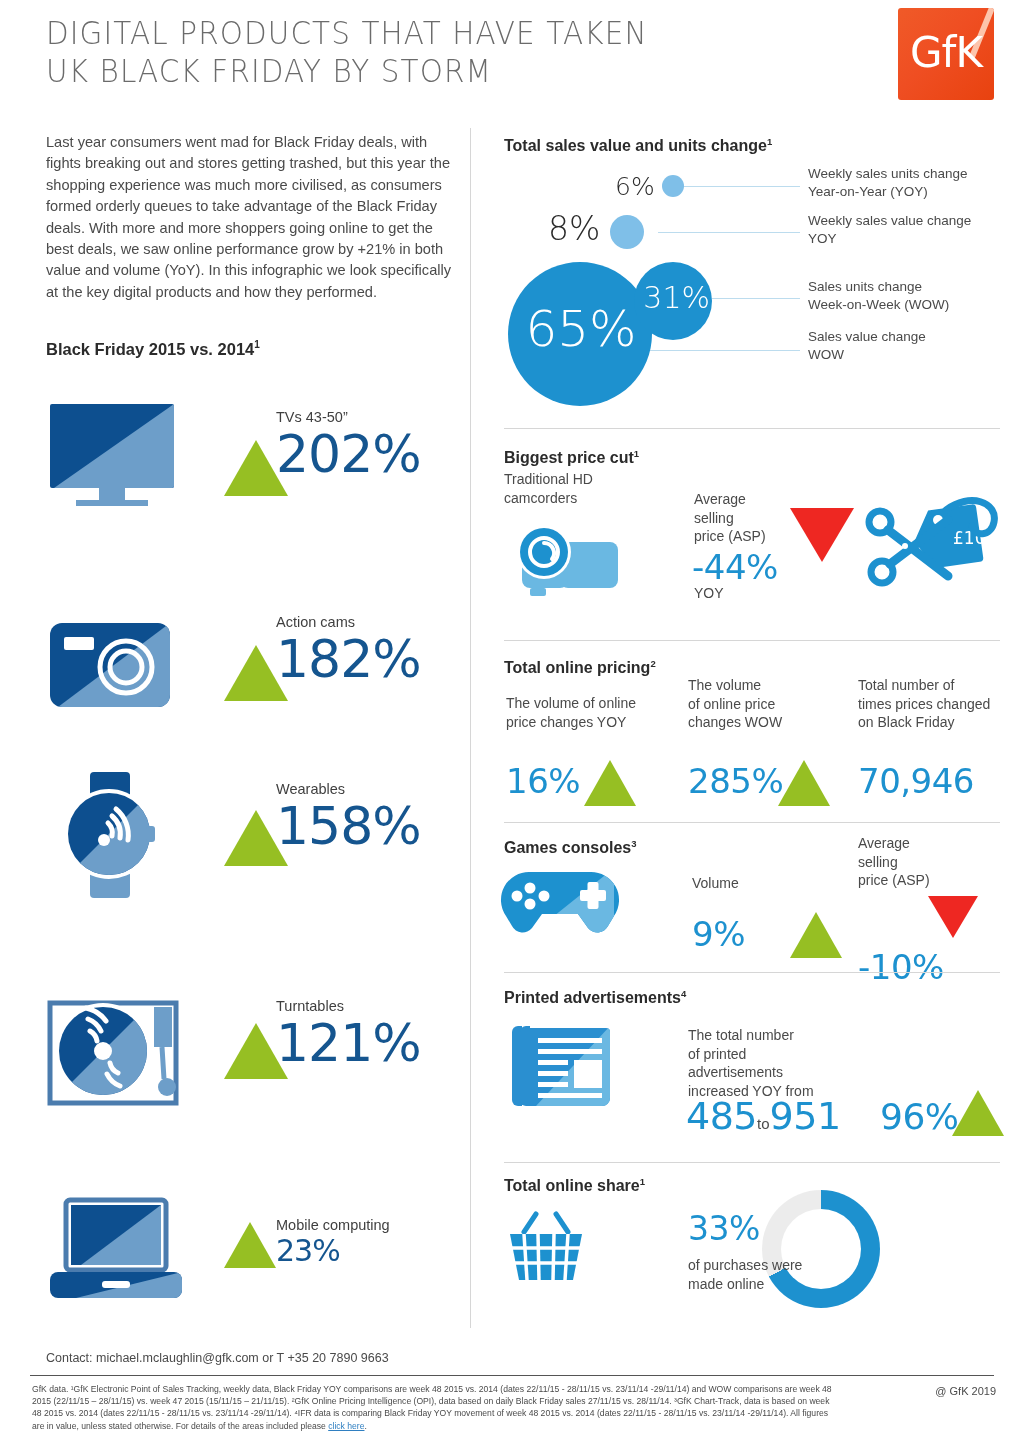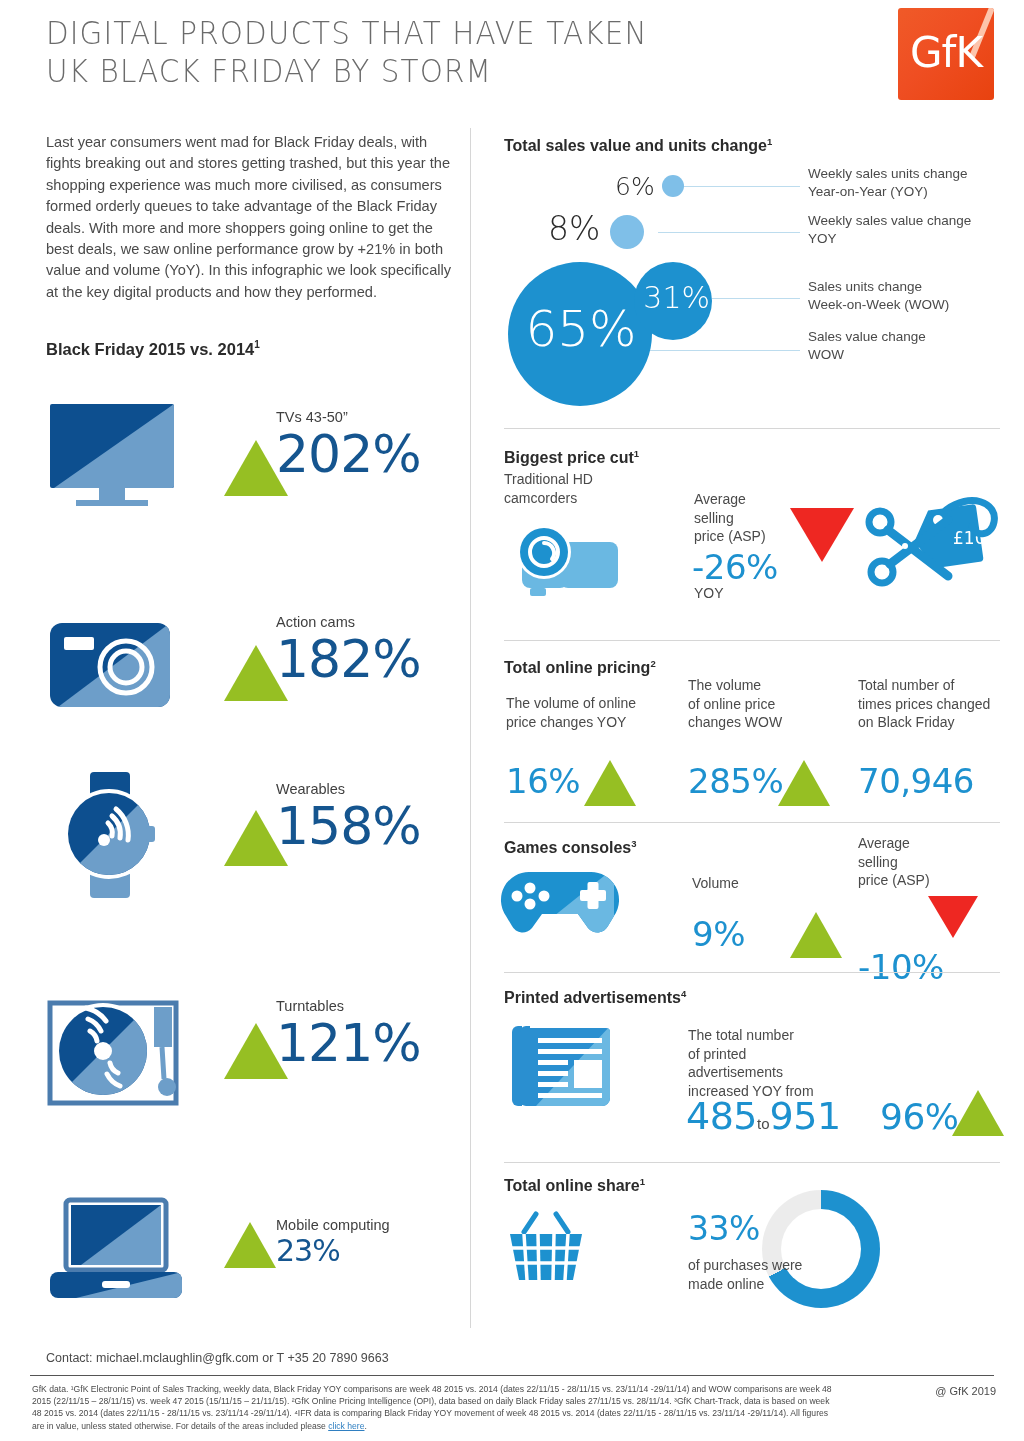--- a/index.html
+++ b/index.html
@@ -331,21 +331,21 @@
     <circle cx="42" cy="42" r="27" fill="#ffffff"></circle>
     <circle cx="42" cy="42" r="24" fill="#1d91cf"></circle>
     <circle cx="42" cy="42" r="14" fill="none" stroke="#ffffff" stroke-width="4"></circle>
     <path d="M42 33 A10 10 0 0 1 50 49" fill="none" stroke="#ffffff" stroke-width="4" stroke-linecap="round"></path>
   </svg>
 </div>
 
 <div class="rt-body" style="position:absolute; left:694px; top:490px; width:100px; white-space:pre-line;">Average
 selling
 price (ASP)</div>
-<div class="blue-num" style="position:absolute; left:692px; top:548px;">-26%</div>
+<div class="blue-num" style="position:absolute; left:692px; top:548px;">-44%</div>
 <div class="rt-body" style="position:absolute; left:694px; top:584px;">YOY</div>
 <div style="position:absolute; left:790px; top:508px;">
     <div class="tri-down"></div>
   </div>
 
 <div style="position:absolute; left:862px; top:484px;">
   <svg viewBox="0 0 150 110" width="150" height="110">
 
     <path d="M70 24 h44 a4 4 0 0 1 4 4 v50 a4 4 0 0 1 -4 4 h-44 l-18 -29 z" fill="#1d91cf" transform="rotate(-8 86 53)"></path>
     <circle cx="76" cy="36" r="5" fill="#ffffff"></circle>

